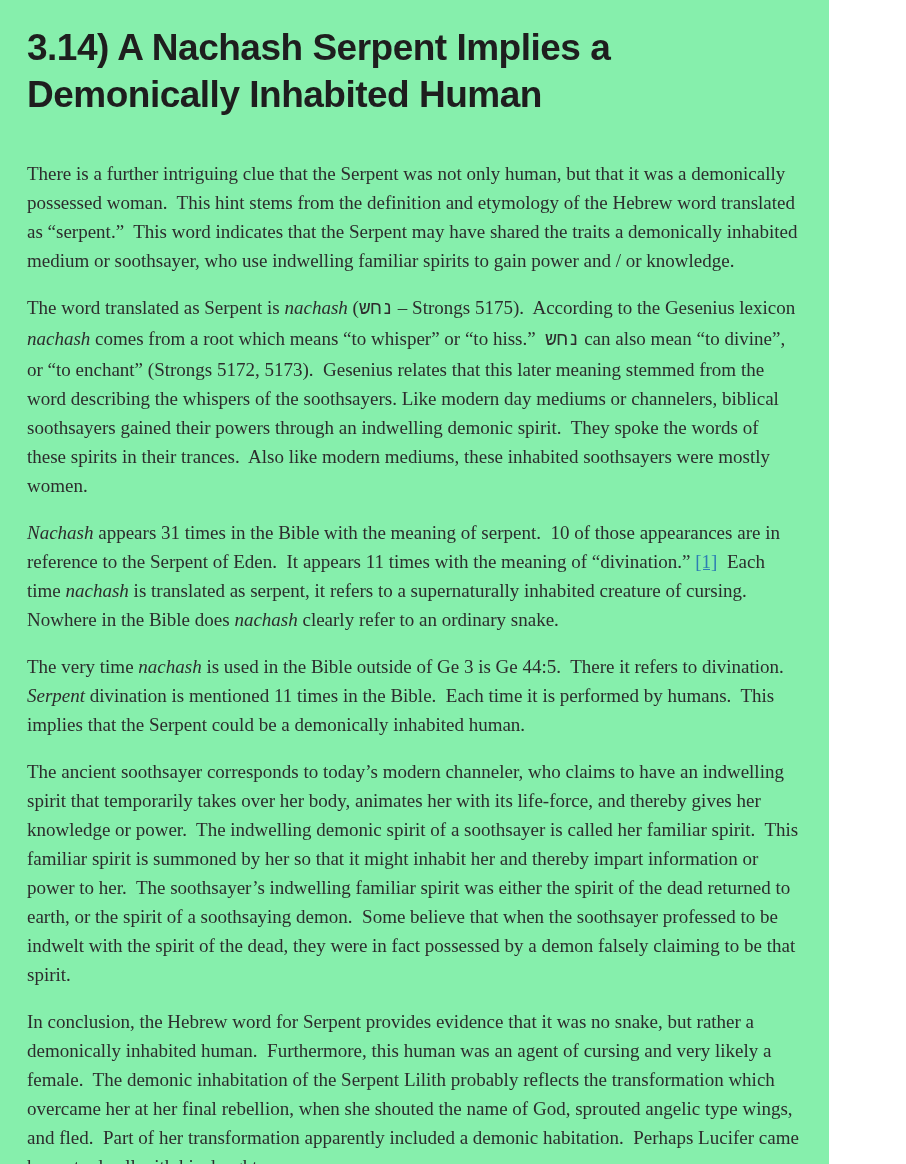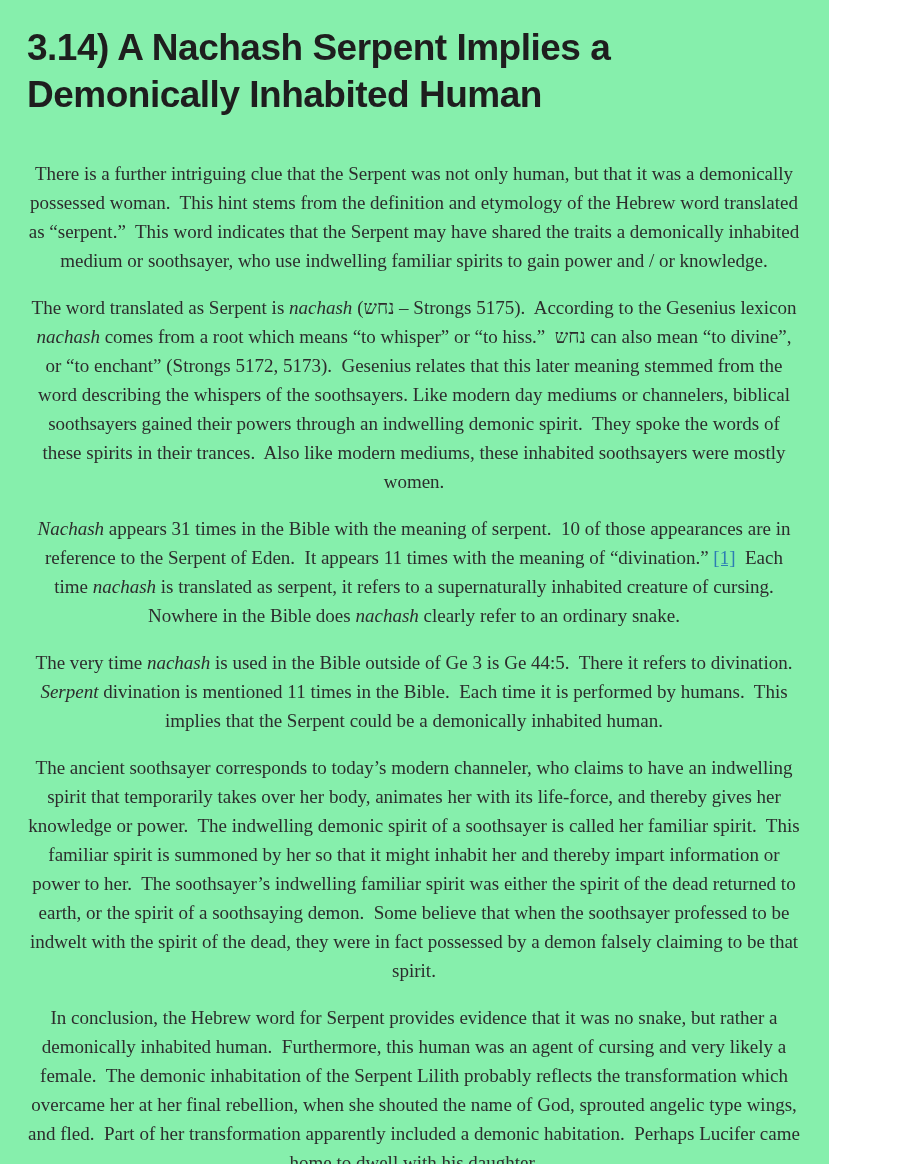--- a/index.html
+++ b/index.html
@@ -26,30 +26,29 @@
     letter-spacing: -0.5px;
     color: #1e1e1e;
     margin: 0 0 40px 0;
   }
   .article-body .para {
     font-size: 19px;
     line-height: 29px;
     color: #2d2d2d;
     margin: 0 0 18px 0;
     white-space: pre-wrap;
-    text-align: center;
   }
   .article-body .para:last-child {
     margin-bottom: 0;
   }
   .term-italic {
     font-style: italic;
   }
   .hebrew {
-    font-family: Liberation Serif, serif;
+    font-family: Liberation Mono, monospace;
   }
   .footnote-link {
     text-decoration: underline;
     cursor: pointer;
   }
 </style>
 </head>
 <body>
 
 <div class="page">

